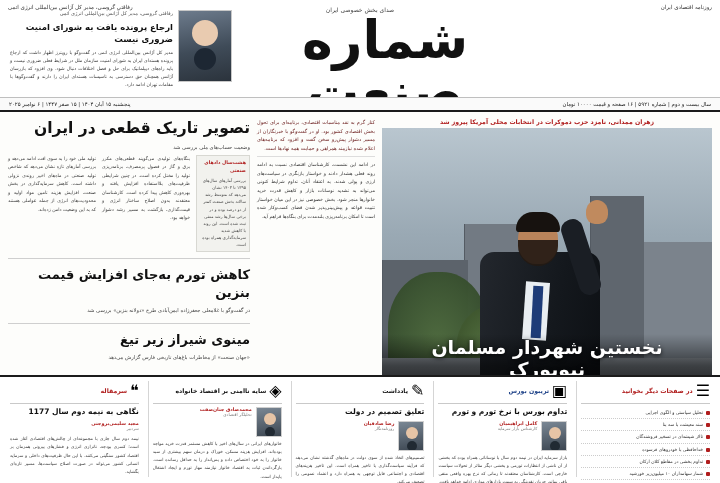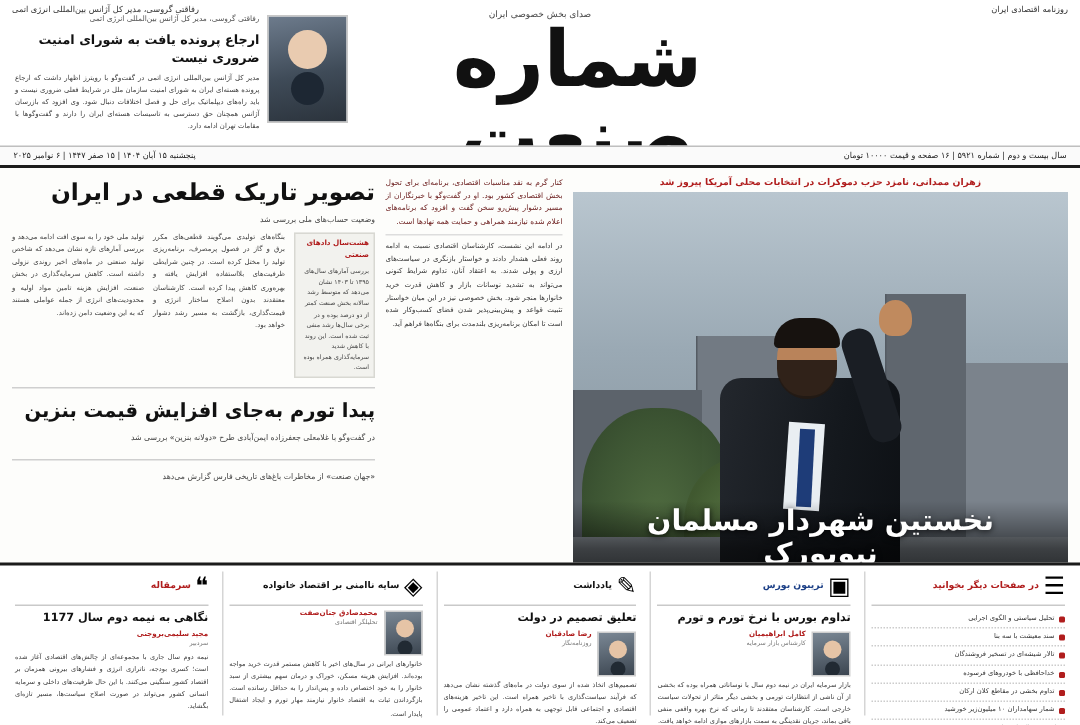--- a/index.html
+++ b/index.html
@@ -360,25 +360,26 @@
           <div class="side-box">
             <div class="side-box-title">هشت‌سال دادهای صنعتی</div>
             <div>بررسی آمارهای سال‌های ۱۳۹۵ تا ۱۴۰۳ نشان می‌دهد که متوسط رشد سالانه بخش صنعت کمتر از دو درصد بوده و در برخی سال‌ها رشد منفی ثبت شده است. این روند با کاهش شدید سرمایه‌گذاری همراه بوده است.</div>
           </div>
           <div class="story-col">بنگاه‌های تولیدی می‌گویند قطعی‌های مکرر برق و گاز در فصول پرمصرف، برنامه‌ریزی تولید را مختل کرده است. در چنین شرایطی ظرفیت‌های بلااستفاده افزایش یافته و بهره‌وری کاهش پیدا کرده است. کارشناسان معتقدند بدون اصلاح ساختار انرژی و قیمت‌گذاری، بازگشت به مسیر رشد دشوار خواهد بود.</div>
           <div class="story-col">تولید ملی خود را به سوی افت ادامه می‌دهد و بررسی آمارهای تازه نشان می‌دهد که شاخص تولید صنعتی در ماه‌های اخیر روندی نزولی داشته است. کاهش سرمایه‌گذاری در بخش صنعت، افزایش هزینه تامین مواد اولیه و محدودیت‌های انرژی از جمله عواملی هستند که به این وضعیت دامن زده‌اند.</div>
         </div>
       </div>
 
       <div class="story">
-        <div class="story-title sm">پیدا تورم به‌جای افزایش قیمت بنزین</div>
+        <div class="story-title sm">کاهش تورم به‌جای افزایش قیمت بنزین</div>
         <div class="story-sub">در گفت‌وگو با غلامعلی جعفرزاده ایمن‌آبادی طرح «دولانه بنزین» بررسی شد</div>
       </div>
 
       <div class="story">
+        <div class="story-title sm">مینوی شیراز زیر تیغ</div>
         <div class="story-sub">«جهان صنعت» از مخاطرات باغ‌های تاریخی فارس گزارش می‌دهد</div>
       </div>
 
     </div>
   </div>
 
   <div class="bottom">
 
     <div class="bcol">
       <div class="bcol-head">

